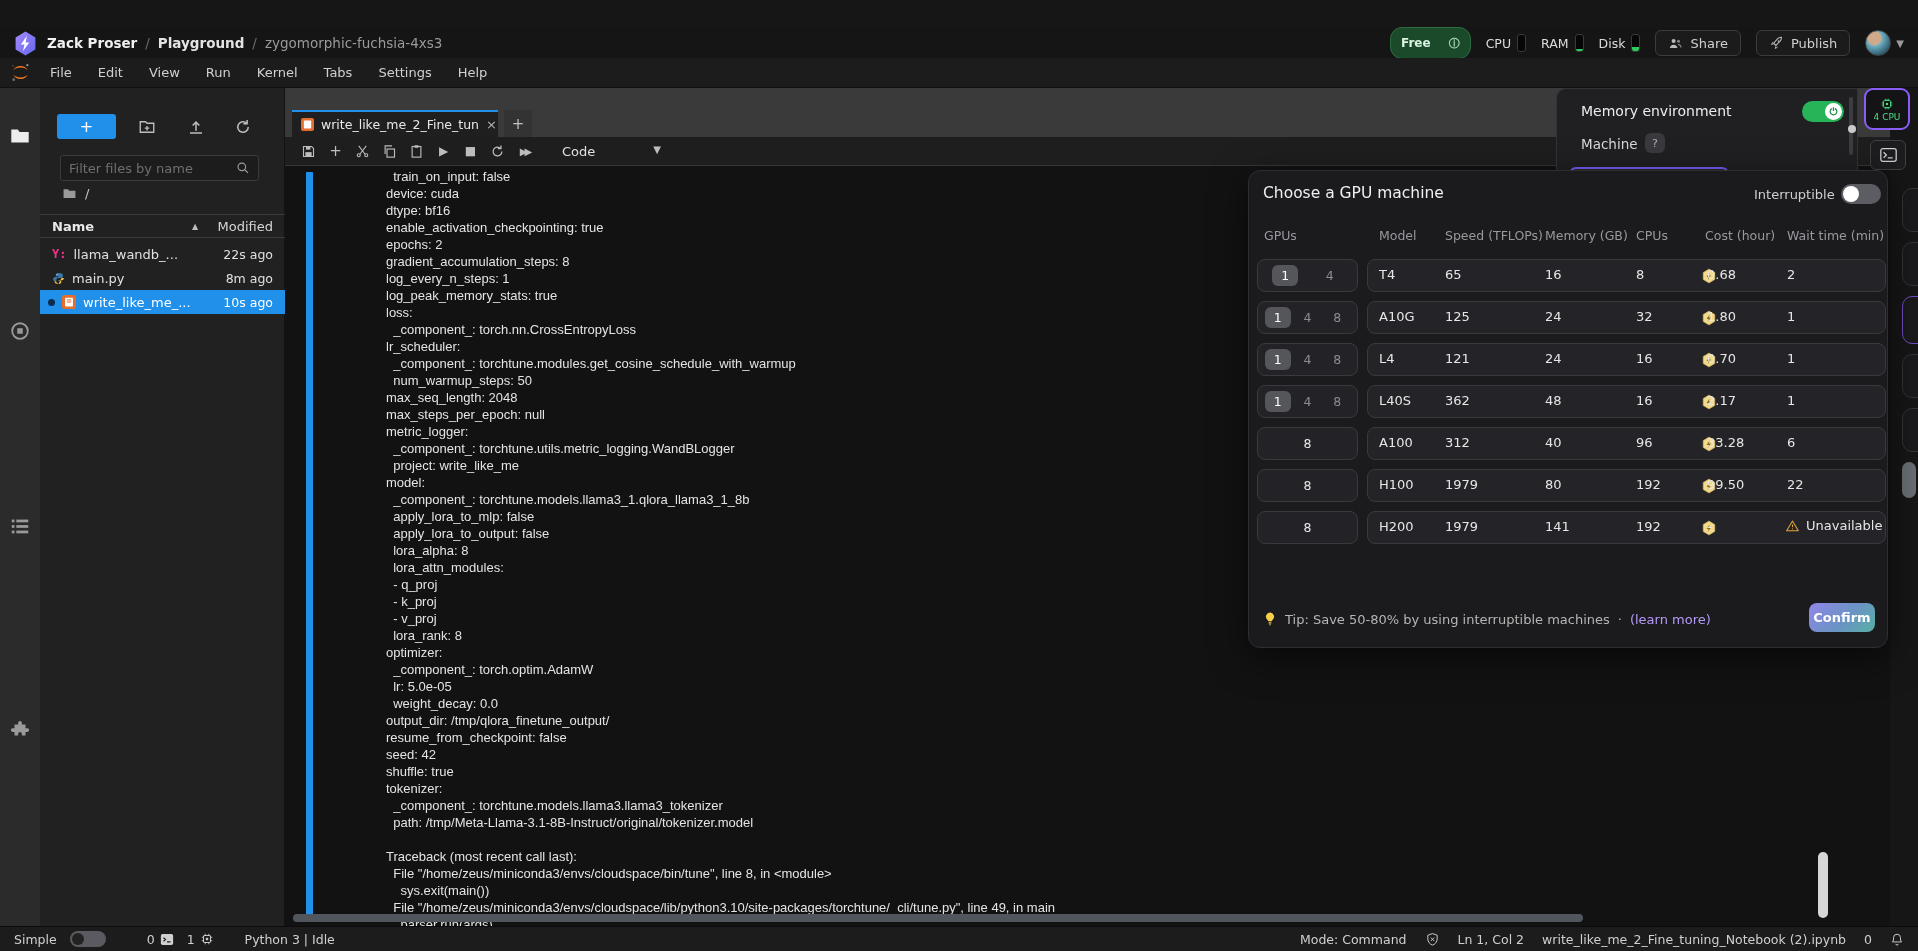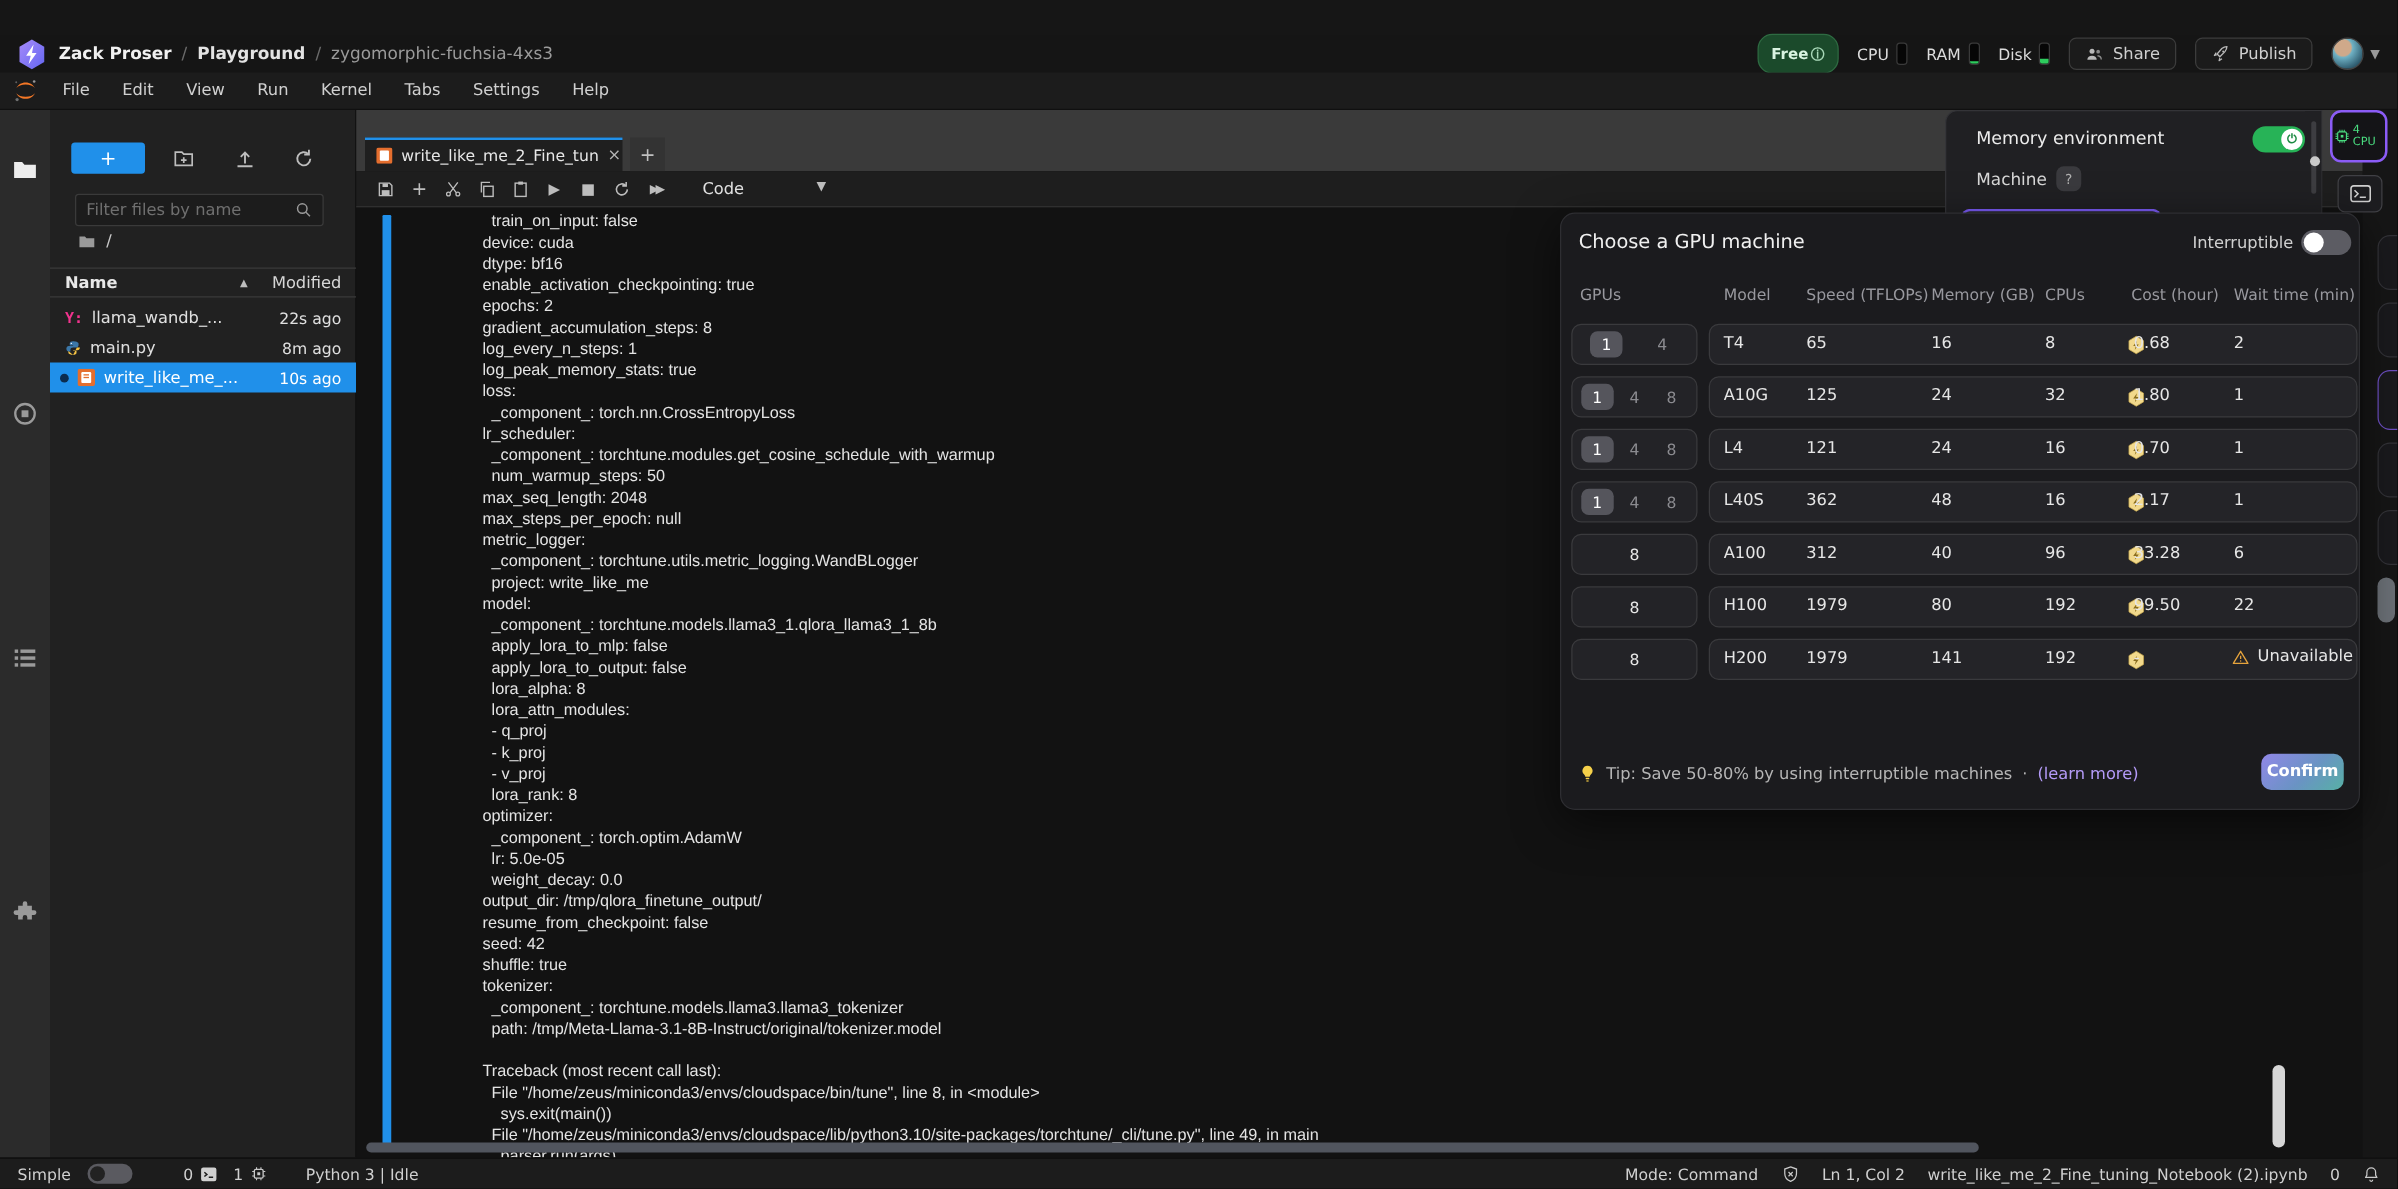--- a/index.html
+++ b/index.html
@@ -16,21 +16,21 @@
 
   
   .header{position:absolute;top:28px;left:0;width:1918px;height:30px;background:#151515;
     display:flex;align-items:center;padding:0 14px}
   .crumbs{display:flex;align-items:center;gap:8px;font-size:13.5px;margin-left:10px}
   .crumbs .user{color:#f0f0f0;font-weight:700}
   .crumbs .sep{color:#6b6b6b}
   .crumbs .sect{color:#e3e3e3;font-weight:600}
   .crumbs .proj{color:#9a9a9a}
   .hright{margin-left:auto;display:flex;align-items:center;gap:15px}
-  .freepill{display:flex;align-items:center;gap:2px;height:22px;padding:15px 10px;border-radius:12px;
+  .freepill{display:flex;align-items:center;gap:18px;height:22px;padding:15px 10px;border-radius:12px;
     background:#1b4a2b;border:1px solid #2e6b42;color:#d9f3e1;font-size:12px;font-weight:600}
   .freepill .inf{font-size:11px;color:#a8d8b8}
   .meter{display:flex;align-items:center;gap:6px;font-size:12.5px;color:#dcdcdc}
   .bar{width:9px;height:18px;border-radius:3px;background:#060606;border:1px solid #3a3a3a;position:relative;overflow:hidden}
   .bar i{position:absolute;bottom:0;left:0;right:0;background:#2ecc5e;display:block}
   .hbtn{display:flex;align-items:center;gap:7px;height:26px;padding:0 12px;border:1px solid #3c3c3c;
     border-radius:6px;color:#cfcfcf;font-size:13px;cursor:pointer;background:#1b1b1b}
   .avatar{width:26px;height:26px;border-radius:50%;background:radial-gradient(circle at 35% 30%,#cfa98a 0 28%,#6fb1c4 34%,#2e5b6e 75%);border:1px solid #444}
   .caret{color:#9a9a9a;font-size:10px}
 
@@ -98,21 +98,21 @@
   .qbadge{position:absolute;left:88px;top:44px;width:20px;height:20px;border-radius:6px;background:#3a3a3e;
     color:#b0b0b0;font-size:11px;display:flex;align-items:center;justify-content:center;cursor:pointer}
   .mdrop{position:absolute;left:12px;top:78px;width:160px;height:12px;background:#26262a;
     border:2px solid #7a5af5;border-bottom:none;border-radius:7px 7px 0 0}
   .s-scroll{position:absolute;right:4px;top:8px;width:4px;height:58px;background:#3d3d41;border-radius:2px}
   .s-dot{position:absolute;right:1px;top:36px;width:8px;height:8px;border-radius:50%;background:#c9c9c9}
 
   
   .rail{position:absolute;left:1858px;top:0;width:60px;height:838px;z-index:10}
   .cpu-badge{position:absolute;left:6px;top:0px;width:46px;height:42px;border:2px solid #8b5cf6;border-radius:9px;
-    background:#141417;display:flex;flex-direction:row;align-items:center;justify-content:center;gap:1px;cursor:pointer}
+    background:#141417;display:flex;flex-direction:column;align-items:center;justify-content:center;gap:1px;cursor:pointer}
   .cpu-badge .lbl{font-size:9px;color:#4ade80}
   .term-btn{position:absolute;left:12px;top:52px;width:36px;height:30px;border:1px solid #404045;border-radius:6px;
     background:#1d1d20;display:flex;align-items:center;justify-content:center;color:#d0d0d0;cursor:pointer}
   .ghost{position:absolute;left:44px;width:40px;border:1px solid #333338;border-radius:10px;background:#1a1a1d}
   .ghost.purple{border-color:#6d4fc2}
   .railpill{position:absolute;left:44px;top:374px;width:14px;height:36px;border-radius:7px;background:#6b7076}
 
   
   .dialog{position:absolute;left:1248px;top:82px;width:640px;height:478px;background:#1b1b1e;border:1px solid #2e2e32;
     border-radius:12px;box-shadow:0 10px 36px rgba(0,0,0,.55);z-index:50}

